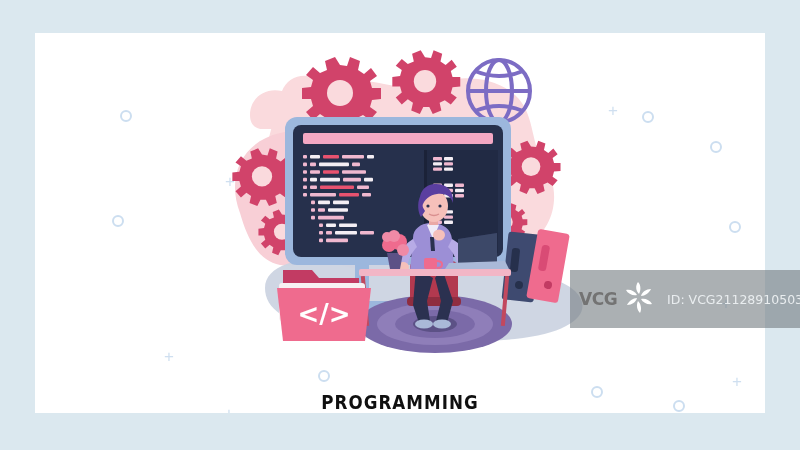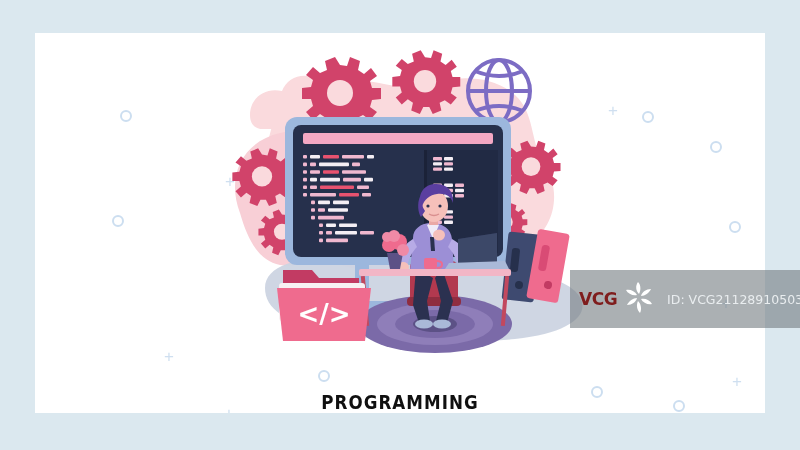--- a/index.html
+++ b/index.html
@@ -61,21 +61,21 @@
   
   #watermark {
     position: absolute;
     left: 570px; top: 270px;
     width: 230px; height: 58px;
     background: rgba(120,128,132,0.62);
     display: flex;
     align-items: center;
   }
   #wm-logo-text {
-    color: #7f1d1d;
+    color: #737373;
     font-family: "DejaVu Sans", sans-serif;
     font-weight: bold;
     font-size: 17px;
     letter-spacing: -0.5px;
     margin-left: 9px;
   }
   #wm-mark { margin-left: 2px; }
   #wm-id {
     color: #e9edef;
     font-family: "DejaVu Sans", sans-serif;

